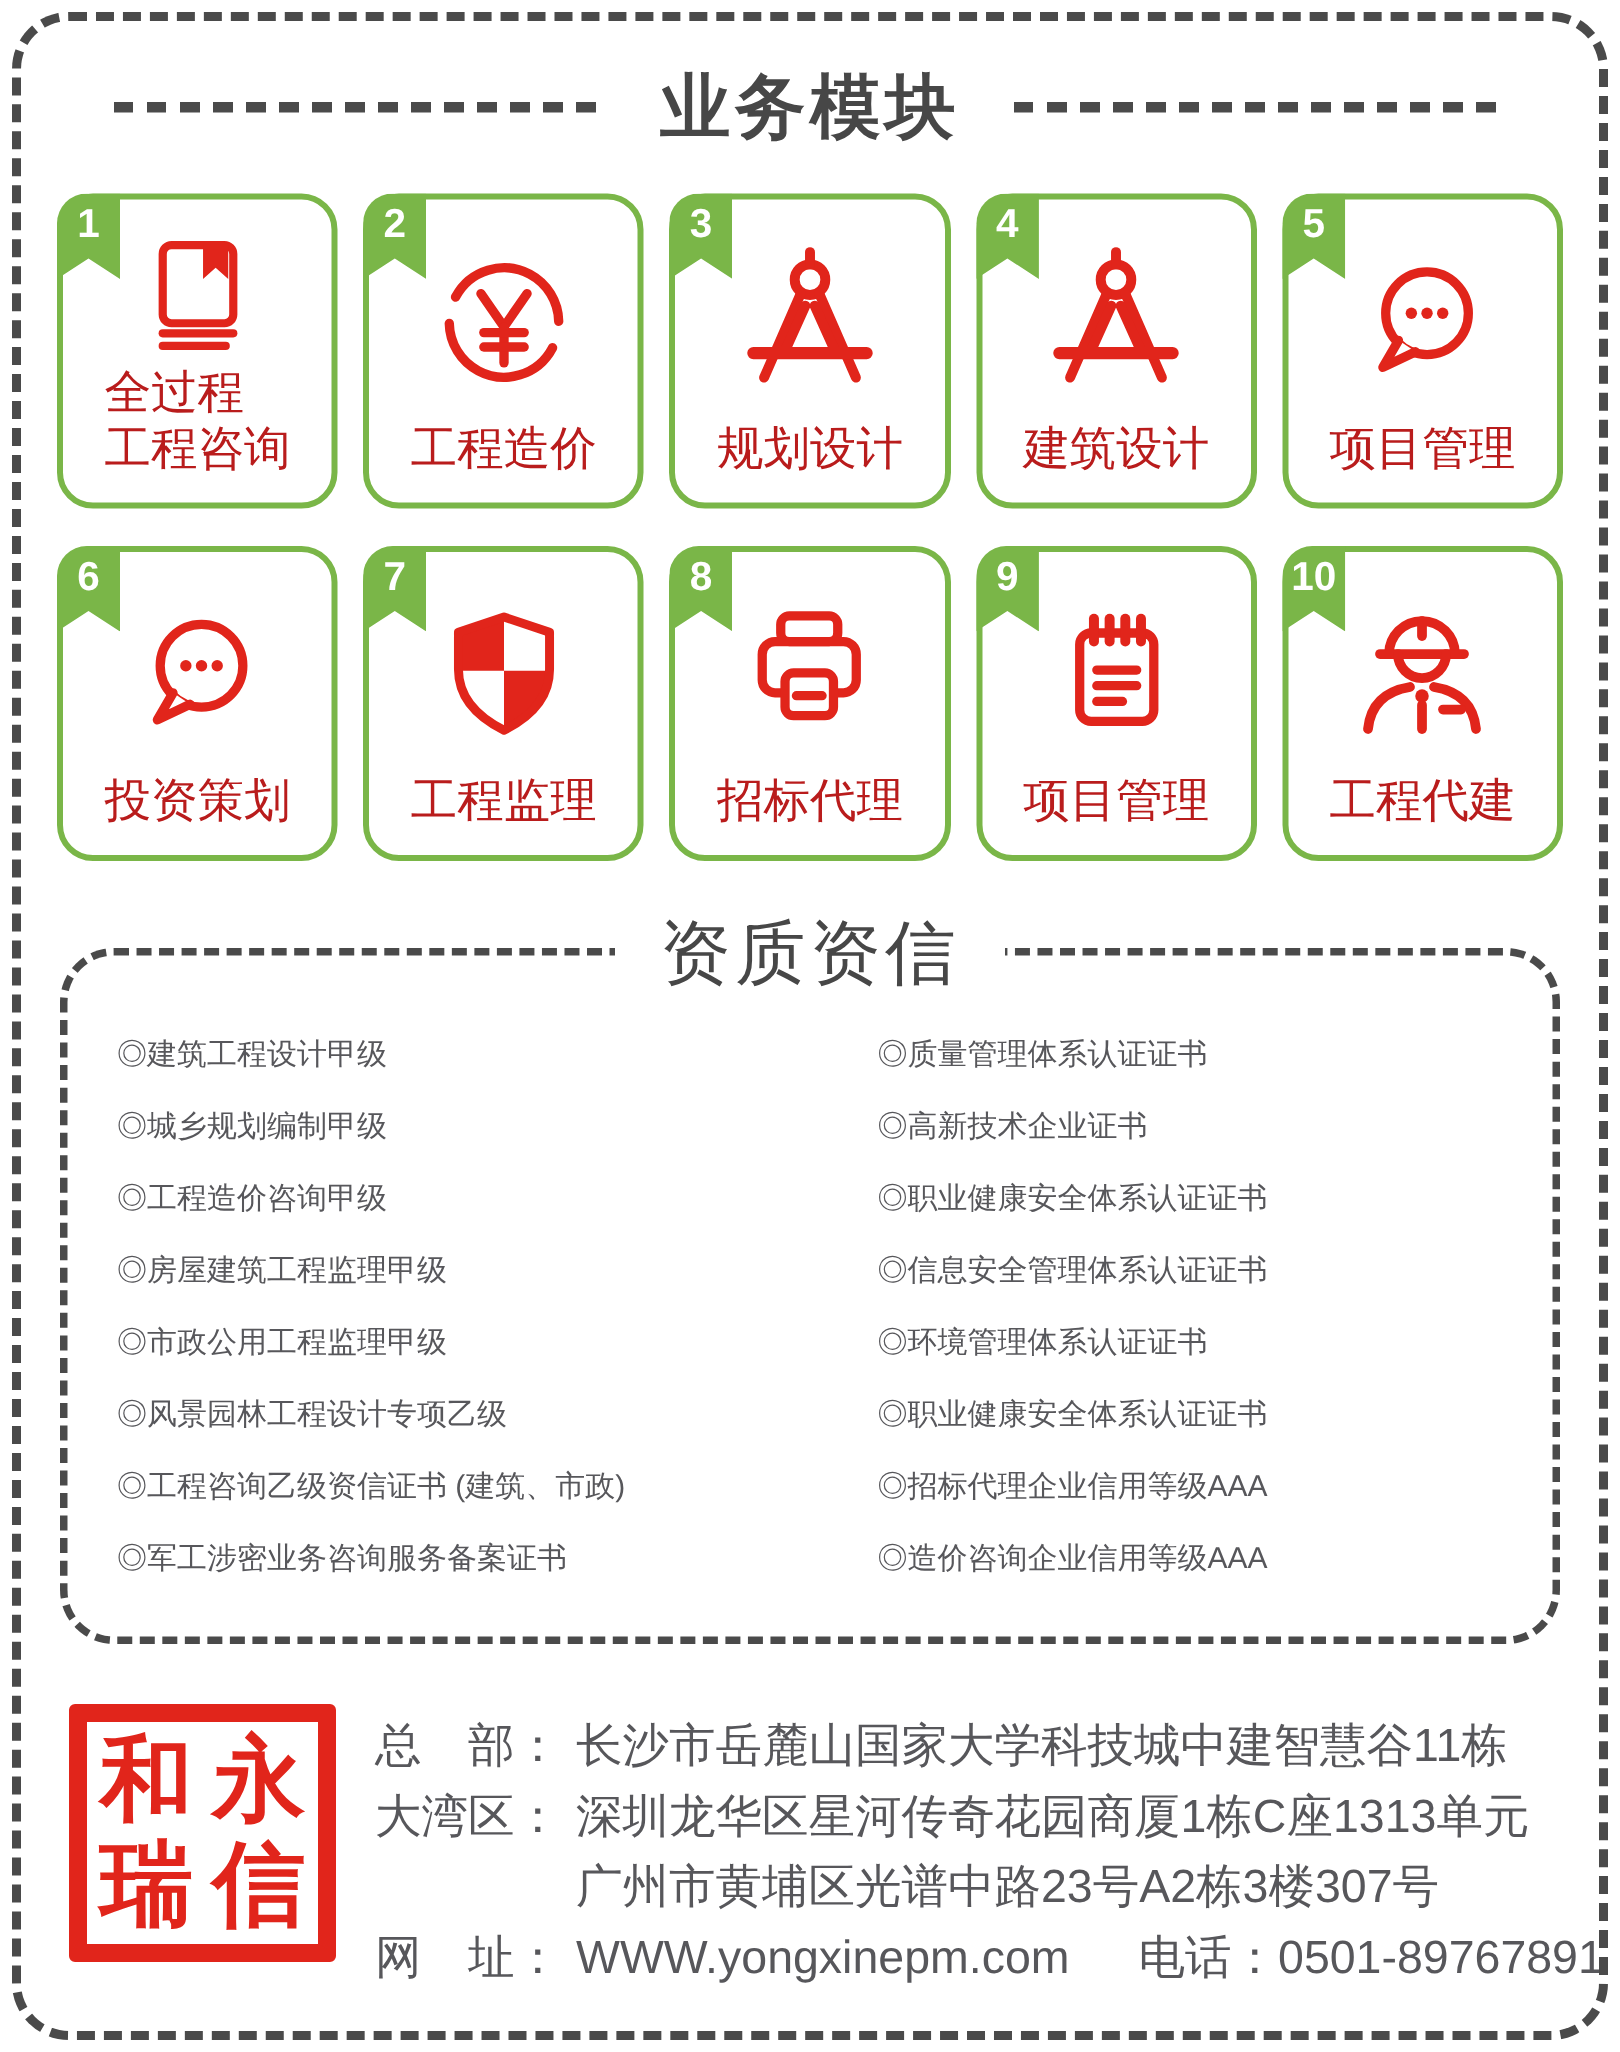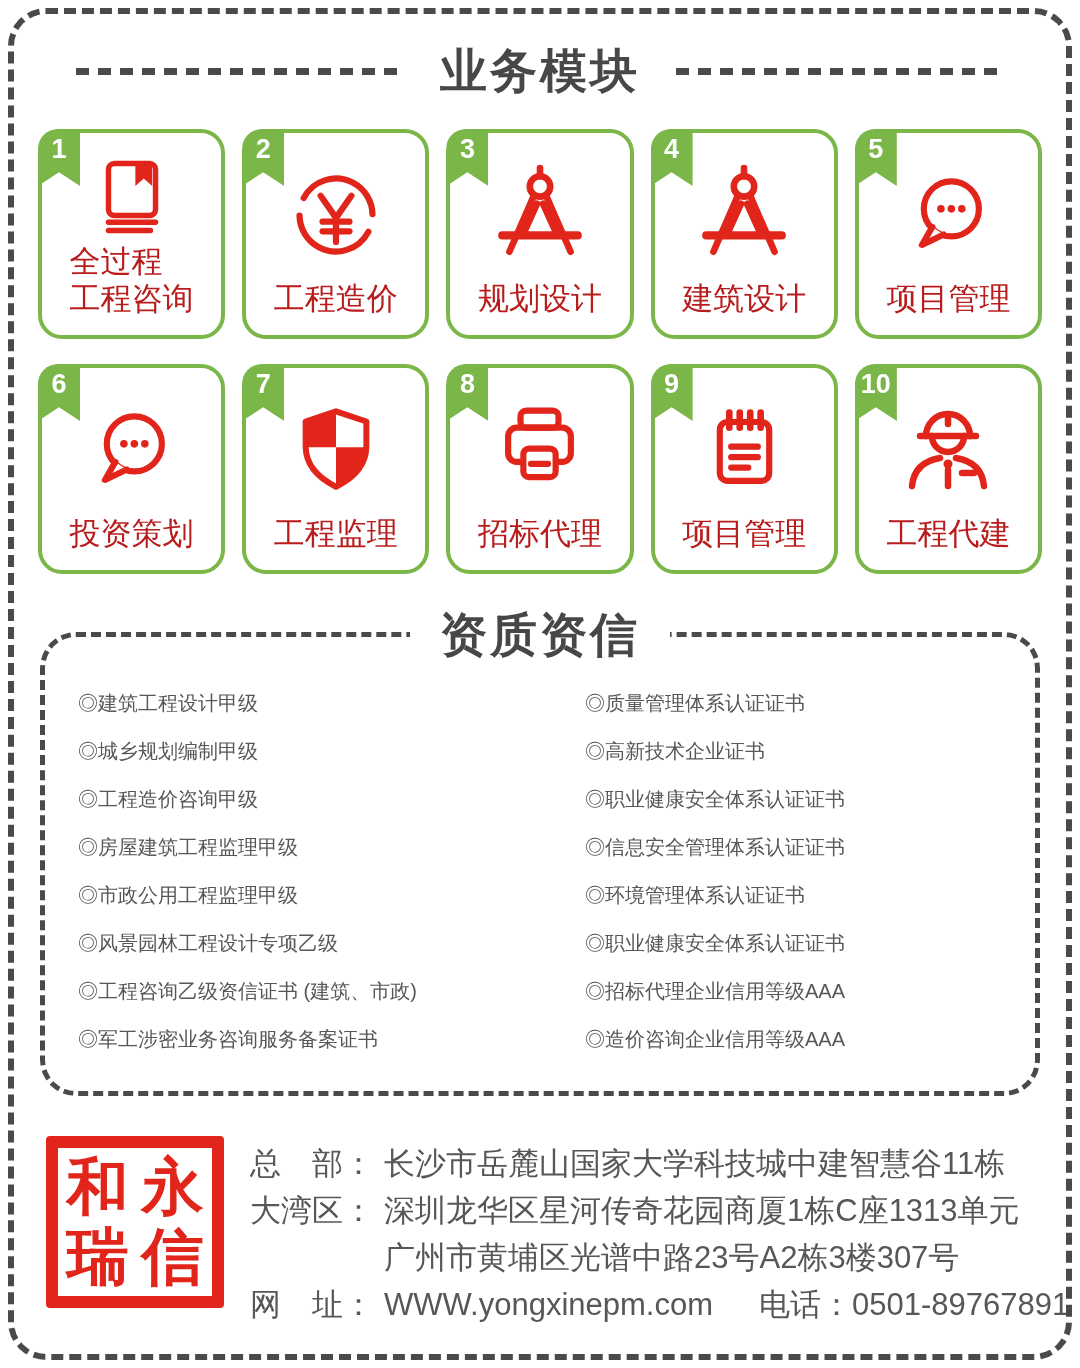--- a/index.html
+++ b/index.html
@@ -20,21 +20,21 @@
         display:flex;flex-direction:column;align-items:center;box-sizing:border-box;}
   .ribbon{position:absolute;top:-4px;left:-4px;min-width:42px;height:57px;background:#7ab648;color:#fff;
         font-size:27px;font-weight:bold;text-align:center;padding:5px 6px 0;box-sizing:border-box;
         clip-path:polygon(0 0,100% 0,100% 100%,50% 76%,0 100%);border-top-left-radius:20px;}
   .card-icon{flex:1;display:flex;align-items:center;justify-content:center;padding-top:18px;}
   .card-icon svg{stroke:#e1251b;fill:none;stroke-width:6.5;stroke-linecap:round;stroke-linejoin:round;}
   .card-label{font-size:31px;color:#b91c1c;margin-bottom:18px;white-space:pre-line;line-height:1.2;}
   
   .qual-box{position:relative;margin:58px 40px 0;border:5px dashed #4a4a4a;border-radius:36px;padding:42px 0 28px;}
   .qual-title{position:absolute;top:-33px;left:50%;transform:translateX(-50%);background:#fff;
-        padding:0 30px;font-size:47px;font-weight:bold;color:#474747;letter-spacing:3px;white-space:nowrap;}
+        padding:0 30px;font-size:47px;font-weight:normal;color:#474747;letter-spacing:3px;white-space:nowrap;}
   .qual-cols{display:flex;}
   .qual-col-left{width:540px;padding-left:33px;box-sizing:border-box;}
   .qual-col-right{flex:1;}
   .qual-item{font-size:20px;color:#57575b;line-height:48px;white-space:nowrap;}
   
   .footer{display:flex;margin:40px 40px 0 46px;}
   .seal{width:178px;height:172px;box-sizing:border-box;border:12px solid #e1251b;border-radius:4px;
         display:grid;grid-template-columns:1fr 1fr;place-items:center;padding:4px 2px;flex:none;}
   .seal span{font-size:62px;font-weight:800;color:#e1251b;line-height:1;}
   .contact{margin-left:26px;padding-top:4px;}

